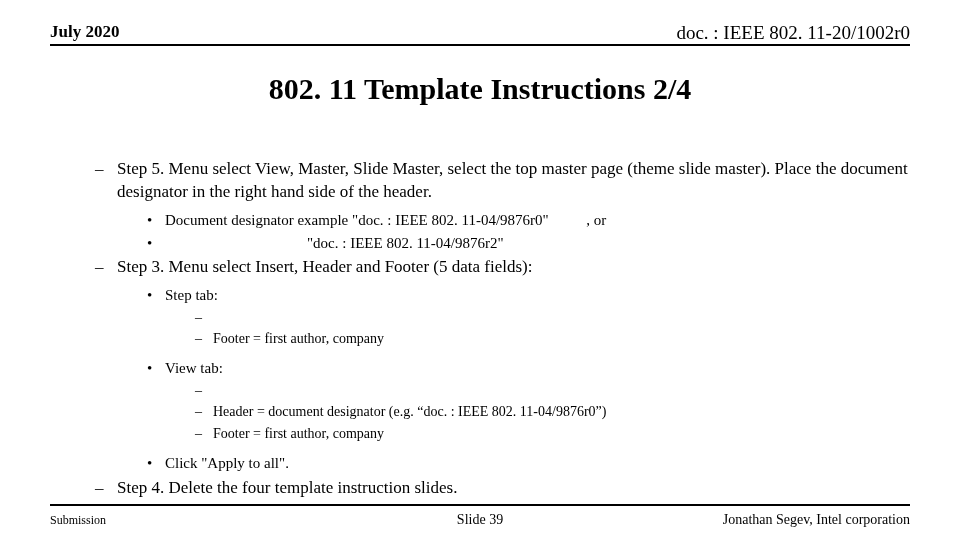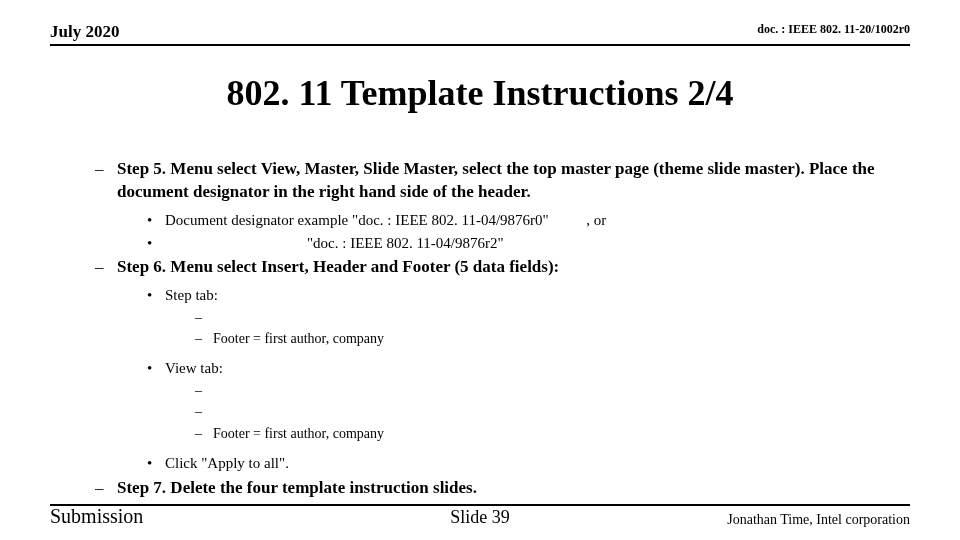--- a/index.html
+++ b/index.html
@@ -28,47 +28,47 @@
     position: absolute;
     top: 22px;
     left: 50px;
     font-size: 17px;
     font-weight: bold;
   }
   .header-doc {
     position: absolute;
     top: 22px;
     right: 50px;
-    font-size: 12px;
-    font-weight: bold;
+    font-size: 19px;
+    font-weight: normal;
   }
   .header-line { top: 44px; }
   .title {
     position: absolute;
     top: 72px;
     left: 0;
     right: 0;
     text-align: center;
-    font-size: 36px;
+    font-size: 30px;
     font-weight: bold;
   }
   .body {
     position: absolute;
     top: 158px;
     left: 95px;
     right: 50px;
     font-size: 17px;
     line-height: 1.35;
   }
   .dash {
     display: flex;
     margin-bottom: 6px;
   }
   .dash .m { width: 22px; flex: none; }
-  .dash .t { flex: 1; font-weight: bold; }
+  .dash .t { flex: 1; }
   .sub-bul {
     margin-left: 52px;
     font-size: 15px;
     display: flex;
     margin-bottom: 3px;
   }
   .sub-bul .m { width: 18px; flex: none; }
   .sub-bul .t { flex: 1; }
   .sub-bul .t2 { margin-left: 142px; }
   .sub-dash {
@@ -77,29 +77,29 @@
     display: flex;
     margin-bottom: 3px;
   }
   .sub-dash .m { width: 18px; flex: none; }
   .gap { height: 6px; }
   .footer-line { bottom: 34px; }
   .footer-left {
     position: absolute;
     bottom: 12px;
     left: 50px;
-    font-size: 20px;
+    font-size: 12px;
   }
   .footer-center {
     position: absolute;
     bottom: 12px;
     left: 0;
     right: 0;
     text-align: center;
-    font-size: 18px;
+    font-size: 14px;
   }
   .footer-right {
     position: absolute;
     bottom: 12px;
     right: 50px;
     font-size: 14px;
   }
 </style>
 </head>
 <body>
@@ -129,21 +129,21 @@
     </div>
     <div class="sub-bul">
       <div class="m">•</div>
       <div class="t">
         <span class="t2">"doc. : IEEE 802. 11-04/9876r2"</span>
       </div>
     </div>
 
     <div class="dash">
       <div class="m">–</div>
-      <div class="t">Step 6. Menu select Insert, Header and Footer (5 data fields):</div>
+      <div class="t">Step 3. Menu select Insert, Header and Footer (5 data fields):</div>
     </div>
 
     <div class="sub-bul">
       <div class="m">•</div>
       <div class="t">Step tab:</div>
     </div>
     <div class="sub-dash">
       <div class="m">–</div>
     </div>
     <div class="sub-dash">
@@ -155,38 +155,39 @@
 
     <div class="sub-bul">
       <div class="m">•</div>
       <div class="t">View tab:</div>
     </div>
     <div class="sub-dash">
       <div class="m">–</div>
     </div>
     <div class="sub-dash">
       <div class="m">–</div>
+      <div>Header = document designator (e.g. “doc. : IEEE 802. 11-04/9876r0”)</div>
     </div>
     <div class="sub-dash">
       <div class="m">–</div>
       <div>Footer = first author, company</div>
     </div>
 
     <div class="gap"></div>
 
     <div class="sub-bul">
       <div class="m">•</div>
       <div class="t">Click "Apply to all".</div>
     </div>
 
     <div class="dash" style="margin-bottom:0;">
       <div class="m">–</div>
-      <div class="t">Step 7. Delete the four template instruction slides.</div>
+      <div class="t">Step 4. Delete the four template instruction slides.</div>
     </div>
 
   </div>
 
   <div class="footer-line"></div>
   <div class="footer-left">Submission</div>
   <div class="footer-center">Slide 39</div>
-  <div class="footer-right">Jonathan Time, Intel corporation</div>
+  <div class="footer-right">Jonathan Segev, Intel corporation</div>
 
 </div>
 
 </body></html>

